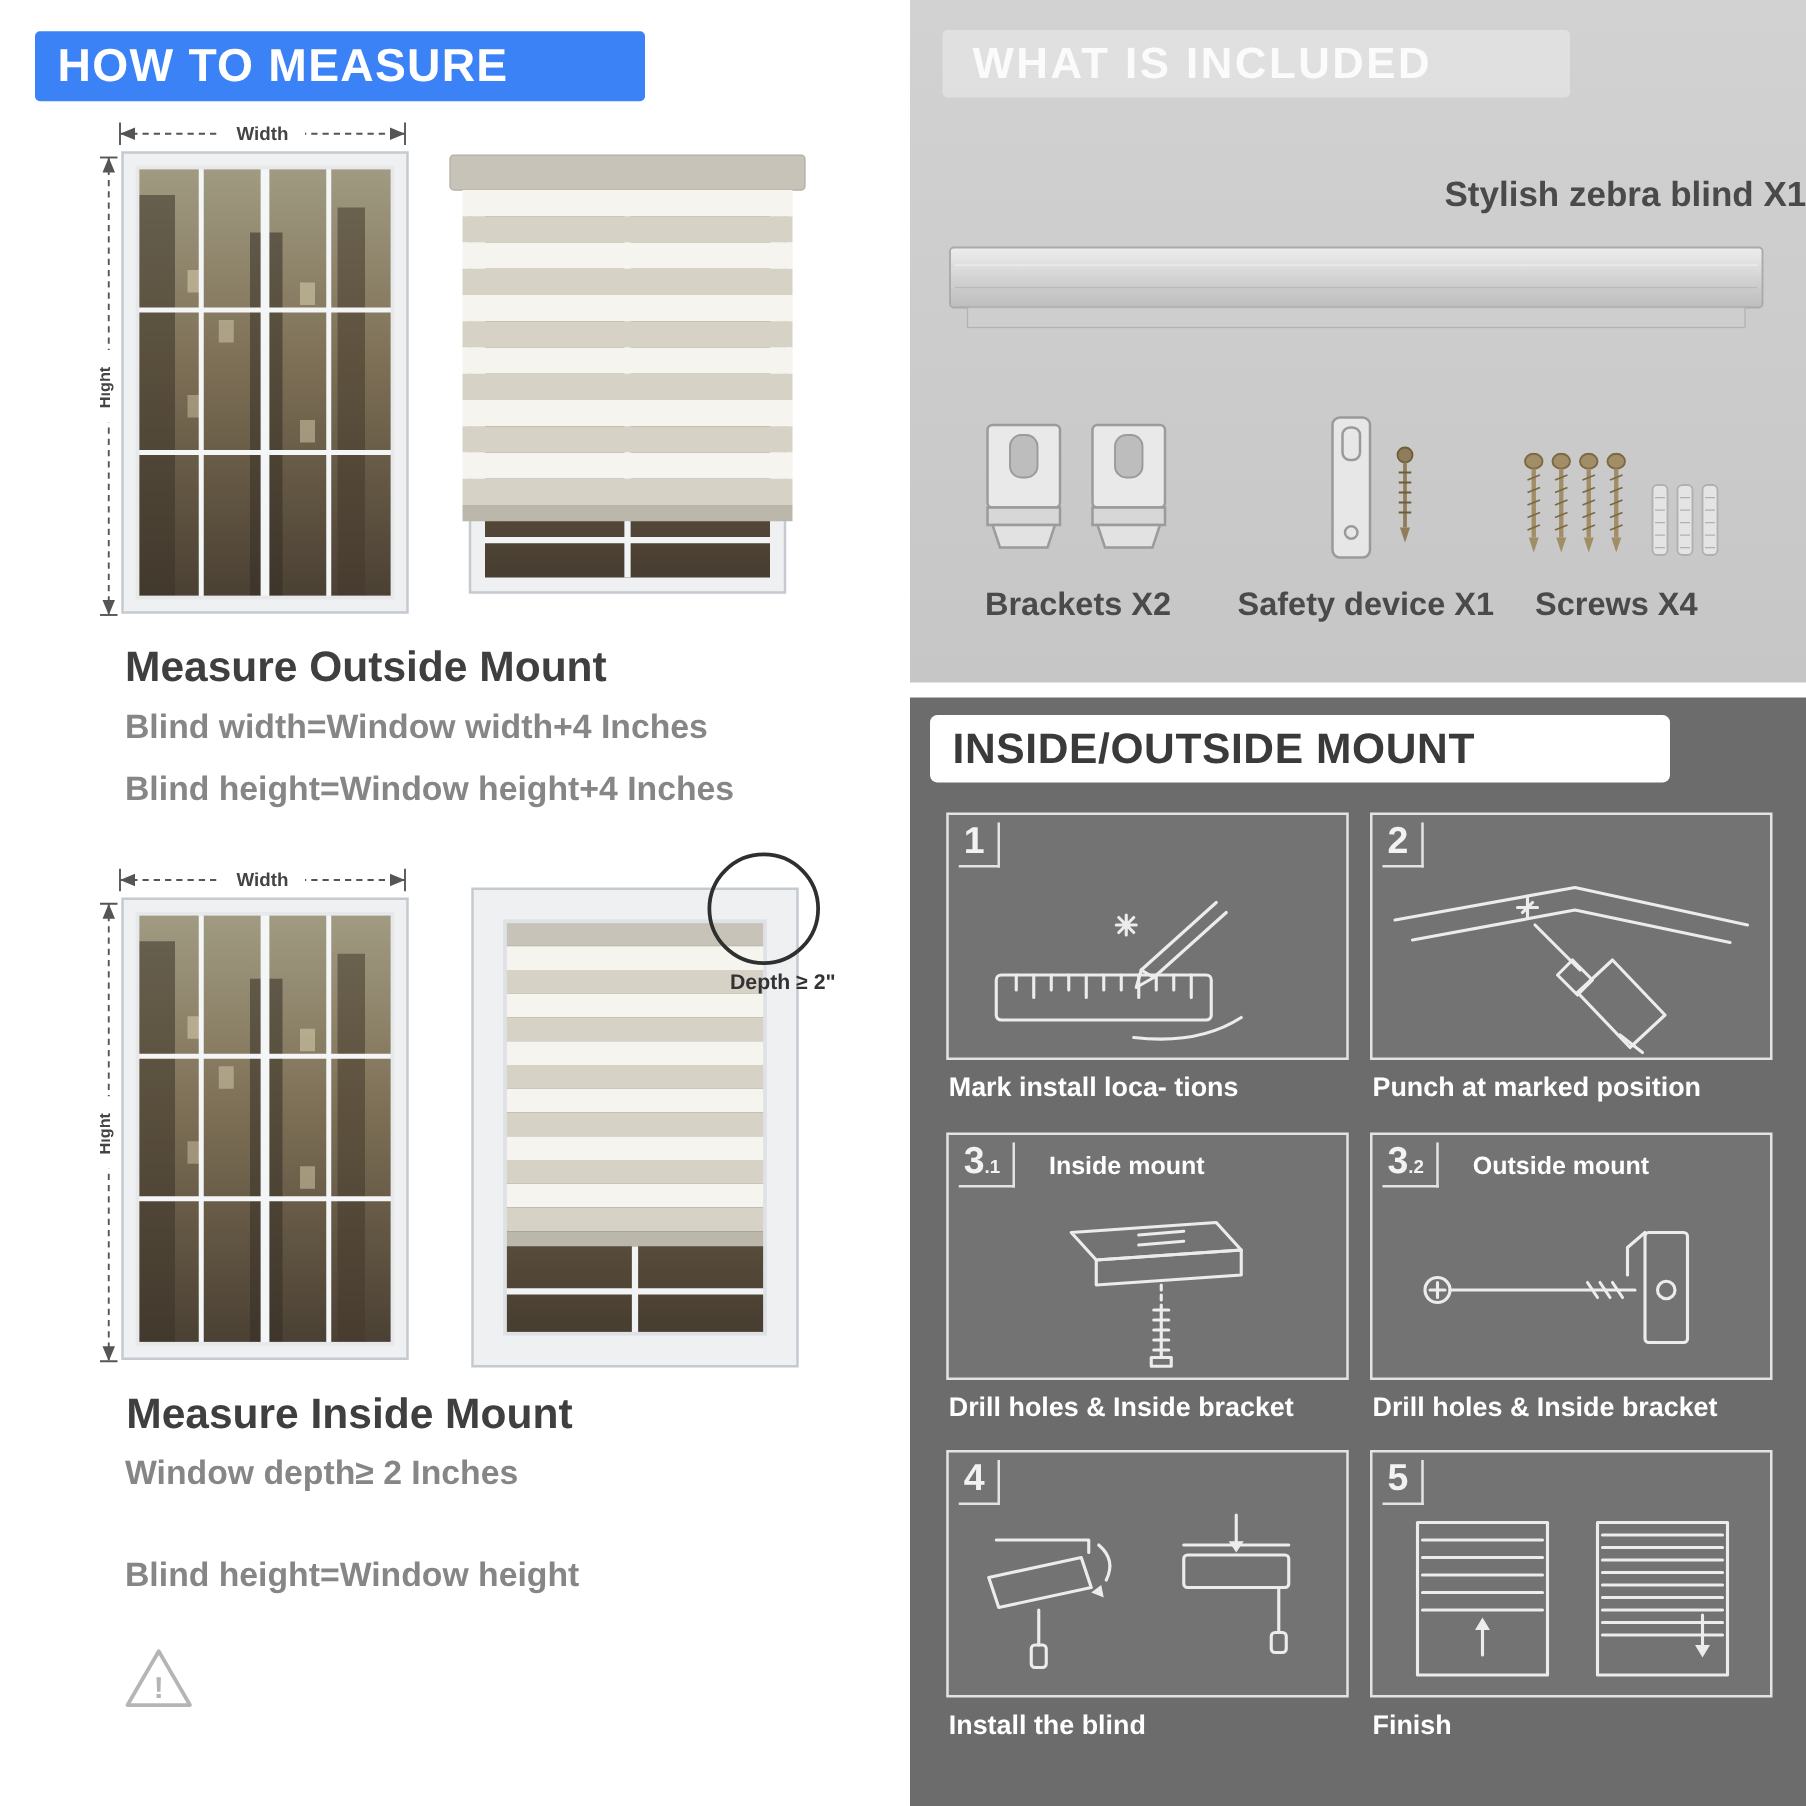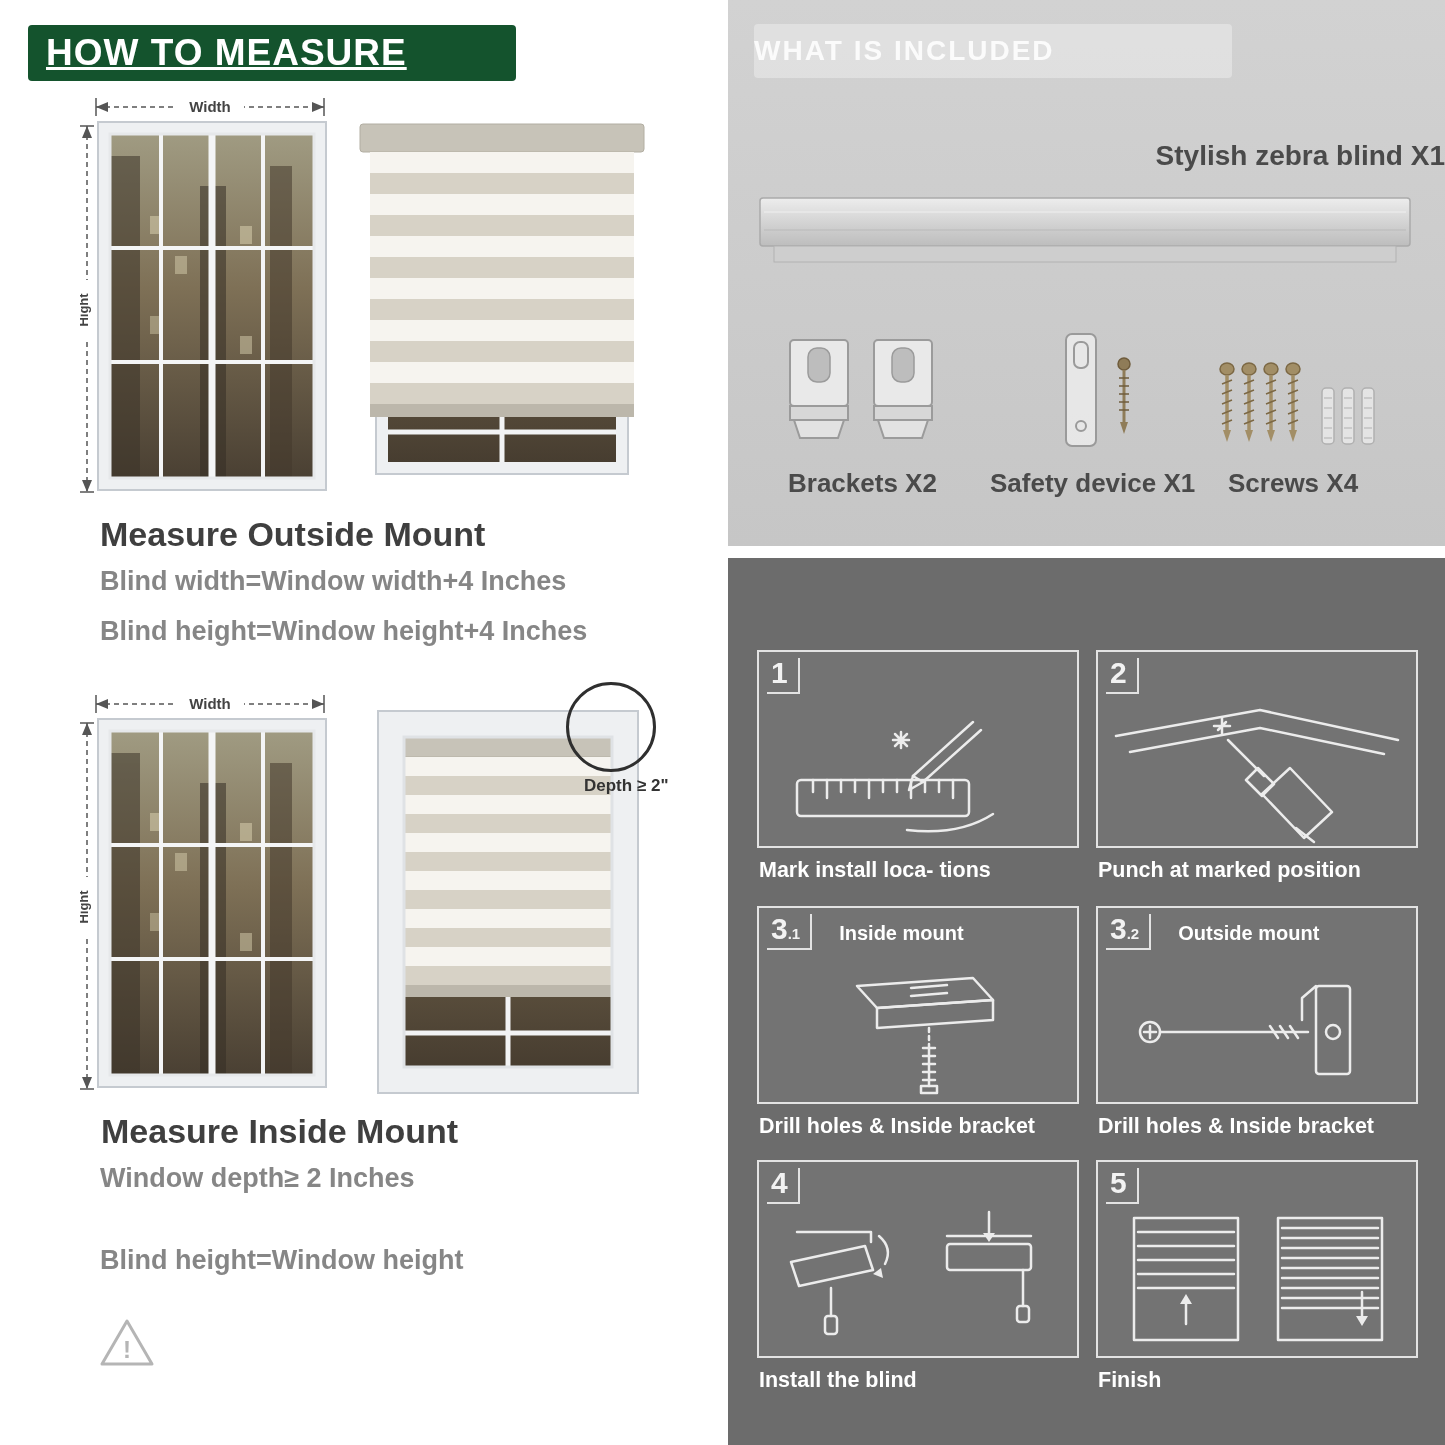--- a/index.html
+++ b/index.html
@@ -1,35 +1,35 @@
 <!DOCTYPE html>
 <html><head>
 <meta charset="utf-8">
 <style>
   html,body{margin:0;padding:0;background:#fff;}
   .page{position:relative;width:1445px;height:1445px;background:#fff;overflow:hidden;
         font-family:"Liberation Sans",sans-serif;}
   .abs{position:absolute;}
   
-  .htm-bar{position:absolute;left:28px;top:25px;width:470px;height:56px;background:#14532d;
+  .htm-bar{position:absolute;left:28px;top:25px;width:470px;height:56px;background:#3b82f6;
            border-radius:4px;color:#fff;font-size:37px;font-weight:bold;line-height:56px;
-           padding-left:18px;letter-spacing:1px;text-decoration:underline;}
+           padding-left:18px;letter-spacing:1px;}
   .sec-title{position:absolute;color:#3f3f3f;font-size:34px;font-weight:bold;}
   .formula{position:absolute;color:#868686;font-size:27px;font-weight:bold;}
   .note-text{position:absolute;left:178px;top:1322px;width:445px;color:#9b9b9b;
              font-size:17.5px;line-height:1.55;}
   .depth-circle{position:absolute;left:566px;top:682px;width:84px;height:84px;border:3px solid #2f2f2f;
                 border-radius:50%;background:transparent;}
   .depth-label{position:absolute;left:584px;top:776px;color:#333;font-size:17px;font-weight:bold;}
   
   .included{position:absolute;left:728px;top:0;width:717px;height:546px;
             background:linear-gradient(180deg,#d2d2d2,#c6c6c6);}
   .wii-bar{position:absolute;left:26px;top:24px;width:478px;height:54px;background:rgba(255,255,255,0.32);
-           border-radius:4px;color:#fbfbfb;font-size:28px;font-weight:bold;line-height:54px;
-           letter-spacing:2px;}
+           border-radius:4px;color:#fbfbfb;font-size:35px;font-weight:bold;line-height:54px;
+           padding-left:24px;letter-spacing:2px;}
   .blind-label{position:absolute;left:0;top:140px;width:100%;text-align:right;color:#4a4a4a;
                font-size:28px;font-weight:bold;}
   .part-label{position:absolute;top:468px;color:#4a4a4a;font-size:26px;font-weight:bold;}
   
   .mount{position:absolute;left:728px;top:558px;width:717px;height:887px;background:#6c6c6c;}
   .mount-bar{position:absolute;left:16px;top:14px;width:574px;height:54px;background:#fff;
              border-radius:6px;color:#3a3a3a;font-size:34px;font-weight:bold;line-height:54px;
              padding-left:18px;letter-spacing:.5px;}
   .panel{position:absolute;width:322px;height:198px;border:2px solid #e3e3e3;
          background:rgba(255,255,255,0.05);box-sizing:border-box;}
@@ -313,20 +313,21 @@
           </g>
       </g>
     </svg>
 
     <span class="part-label" style="left:60px">Brackets X2</span>
     <span class="part-label" style="left:262px">Safety device X1</span>
     <span class="part-label" style="left:500px">Screws X4</span>
   </div>
 
   <div class="mount">
+    <div class="mount-bar">INSIDE/OUTSIDE MOUNT</div>
 
     <div class="panel" style="left:29px;top:92px">
       <div class="step-head">
         <span class="nbox"><span>1</span></span>
       </div>
       <svg class="ill" width="318" height="152" viewBox="0 0 318 152">
         <g fill="none" stroke="#ececec" stroke-width="2.5" stroke-linecap="round" stroke-linejoin="round">
           <rect x="36" y="84" width="172" height="36" rx="4"></rect>
           <path d="M52,84 v12 M66,84 v18 M80,84 v12 M94,84 v12 M108,84 v18 M122,84 v12 M136,84 v12 M150,84 v18 M164,84 v12 M178,84 v12 M192,84 v18"></path>
           <path d="M152,80 L212,26 M162,86 L220,34"></path>

